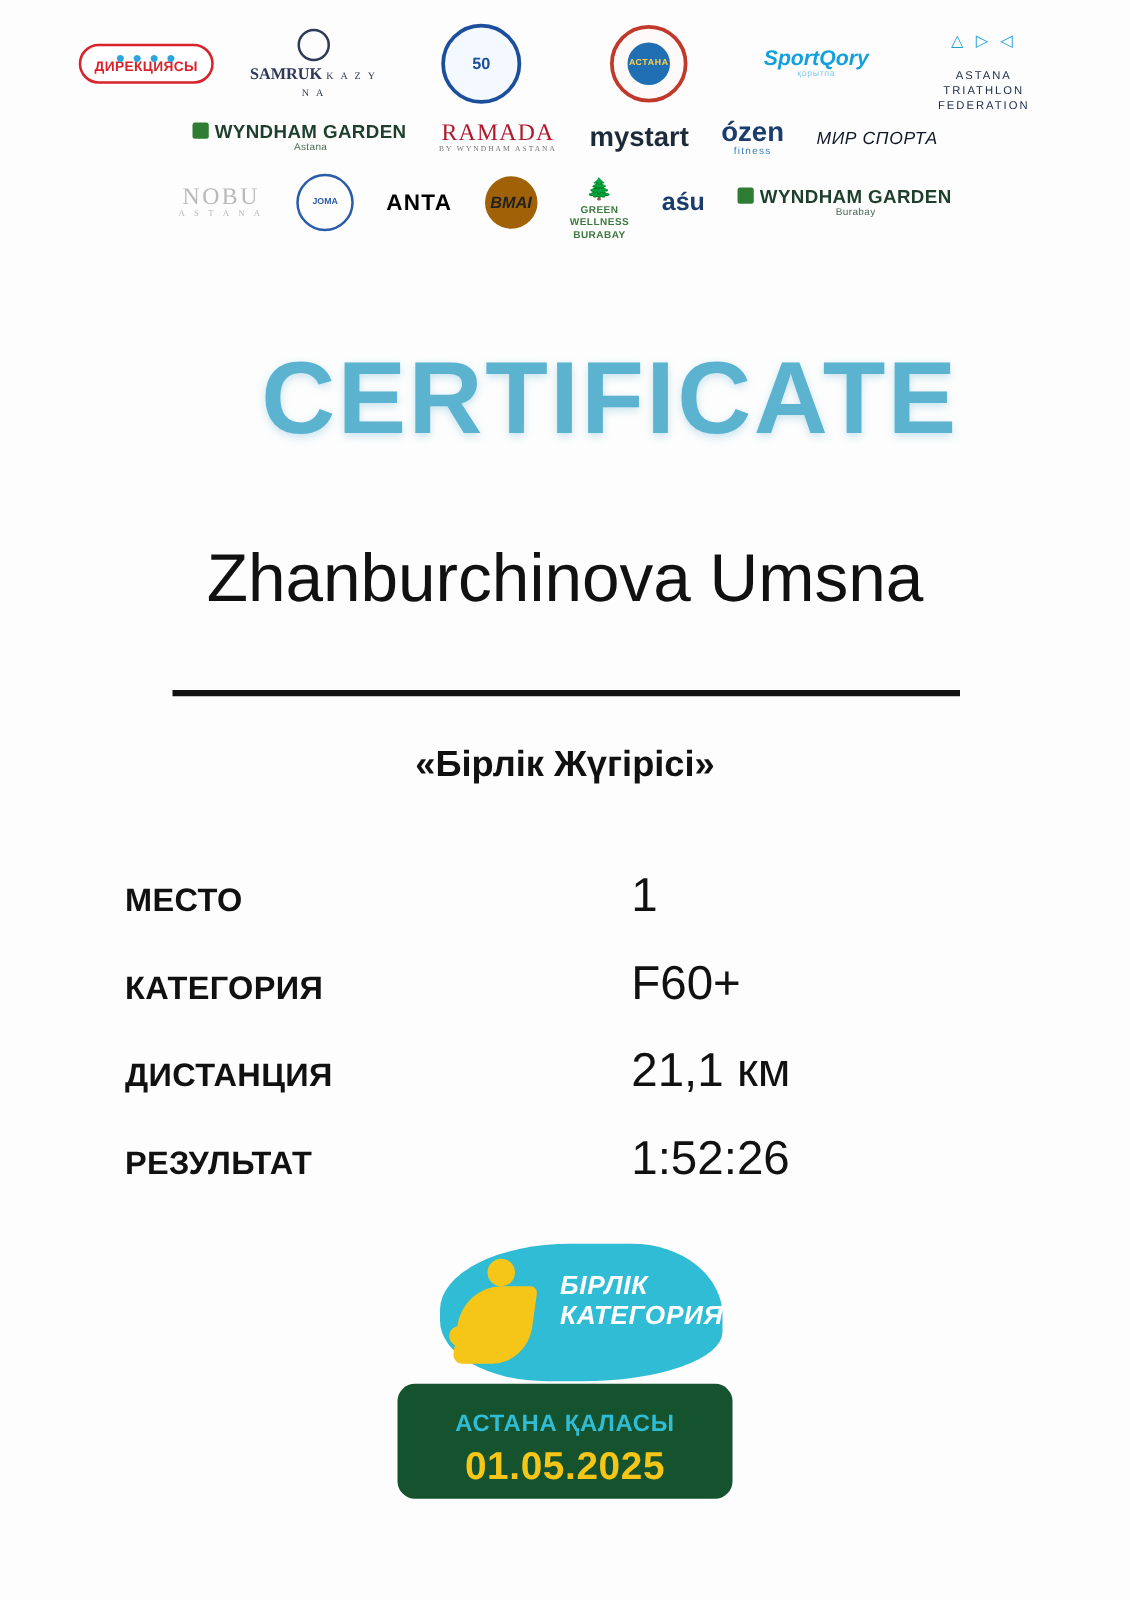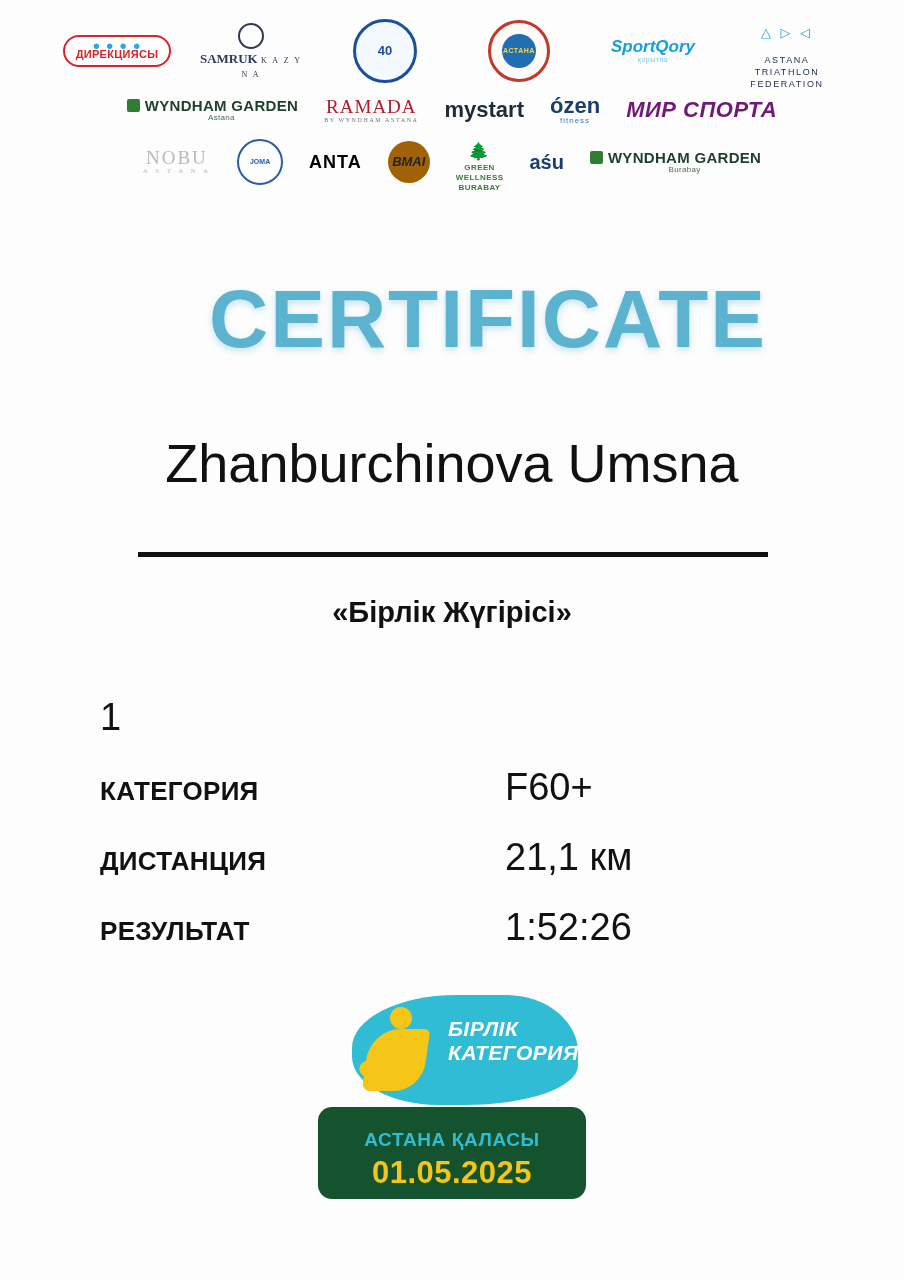--- a/index.html
+++ b/index.html
@@ -110,21 +110,21 @@
   }
   .logo-wg .sub { display:block; font-size: 8px; font-weight: normal; color: #4a6b55; margin-left: 18px; }
   .logo-ramada {
     font-family: "Liberation Serif", serif;
     font-size: 19px; color: #b01a2e; letter-spacing: 1px;
   }
   .logo-ramada .sub { display:block; font-size: 6px; color: #777; letter-spacing: 1.6px; }
   .logo-mystart { font-size: 22px; font-weight: bold; color: #1c2b3a; }
   .logo-ozen { font-size: 22px; font-weight: bold; color: #1b3d6d; }
   .logo-ozen .sub { display:block; font-size: 8px; color: #3a7ab5; font-weight: normal; letter-spacing: 1px; }
-  .logo-mir { font-size: 22px; font-weight: bold; color: #701a75; font-style: italic; letter-spacing: .5px; }
+  .logo-mir { font-size: 14px; font-weight: normal; color: #0f172a; font-style: italic; letter-spacing: .5px; }
   .logo-nobu {
     font-family: "Liberation Serif", serif; font-size: 19px; color: #b9b9b9; letter-spacing: 2px;
   }
   .logo-nobu .sub { display:block; font-size: 7px; letter-spacing: 3px; }
   .logo-joma {
     width: 42px; height: 42px; border-radius: 50%; border: 2px solid #2a5caa;
     display:flex; align-items:center; justify-content:center;
     font-size: 7px; color: #2a5caa; font-weight: bold;
   }
   .logo-anta { font-size: 18px; font-weight: bold; color: #000000; letter-spacing: 1px; }
@@ -283,21 +283,21 @@
         </div>
       </div>
       <div class="sponsor">
         <div class="logo-samruk">
           <span class="mark"></span>
           <span>SAMRUK</span>
           <span class="sub">K A Z Y N A</span>
         </div>
       </div>
       <div class="sponsor">
-        <div class="seal">40</div>
+        <div class="seal">50</div>
       </div>
       <div class="sponsor">
         <div class="seal2">
           <span class="inner">АСТАНА</span>
         </div>
       </div>
       <div class="sponsor">
         <div class="logo-sportqory">
           <span>SportQory</span>
           <span class="sub">қорытпа</span>
@@ -379,20 +379,21 @@
 
   <div class="cert-title">CERTIFICATE</div>
 
   <div class="participant">Zhanburchinova Umsna</div>
   <div class="name-rule"></div>
 
   <div class="event-name">«Бірлік Жүгірісі»</div>
 
   <div class="results">
     <div class="res-row">
+      <div class="res-label">МЕСТО</div>
       <div class="res-value">1</div>
     </div>
     <div class="res-row">
       <div class="res-label">КАТЕГОРИЯ</div>
       <div class="res-value">F60+</div>
     </div>
     <div class="res-row">
       <div class="res-label">ДИСТАНЦИЯ</div>
       <div class="res-value">21,1 км</div>
     </div>

